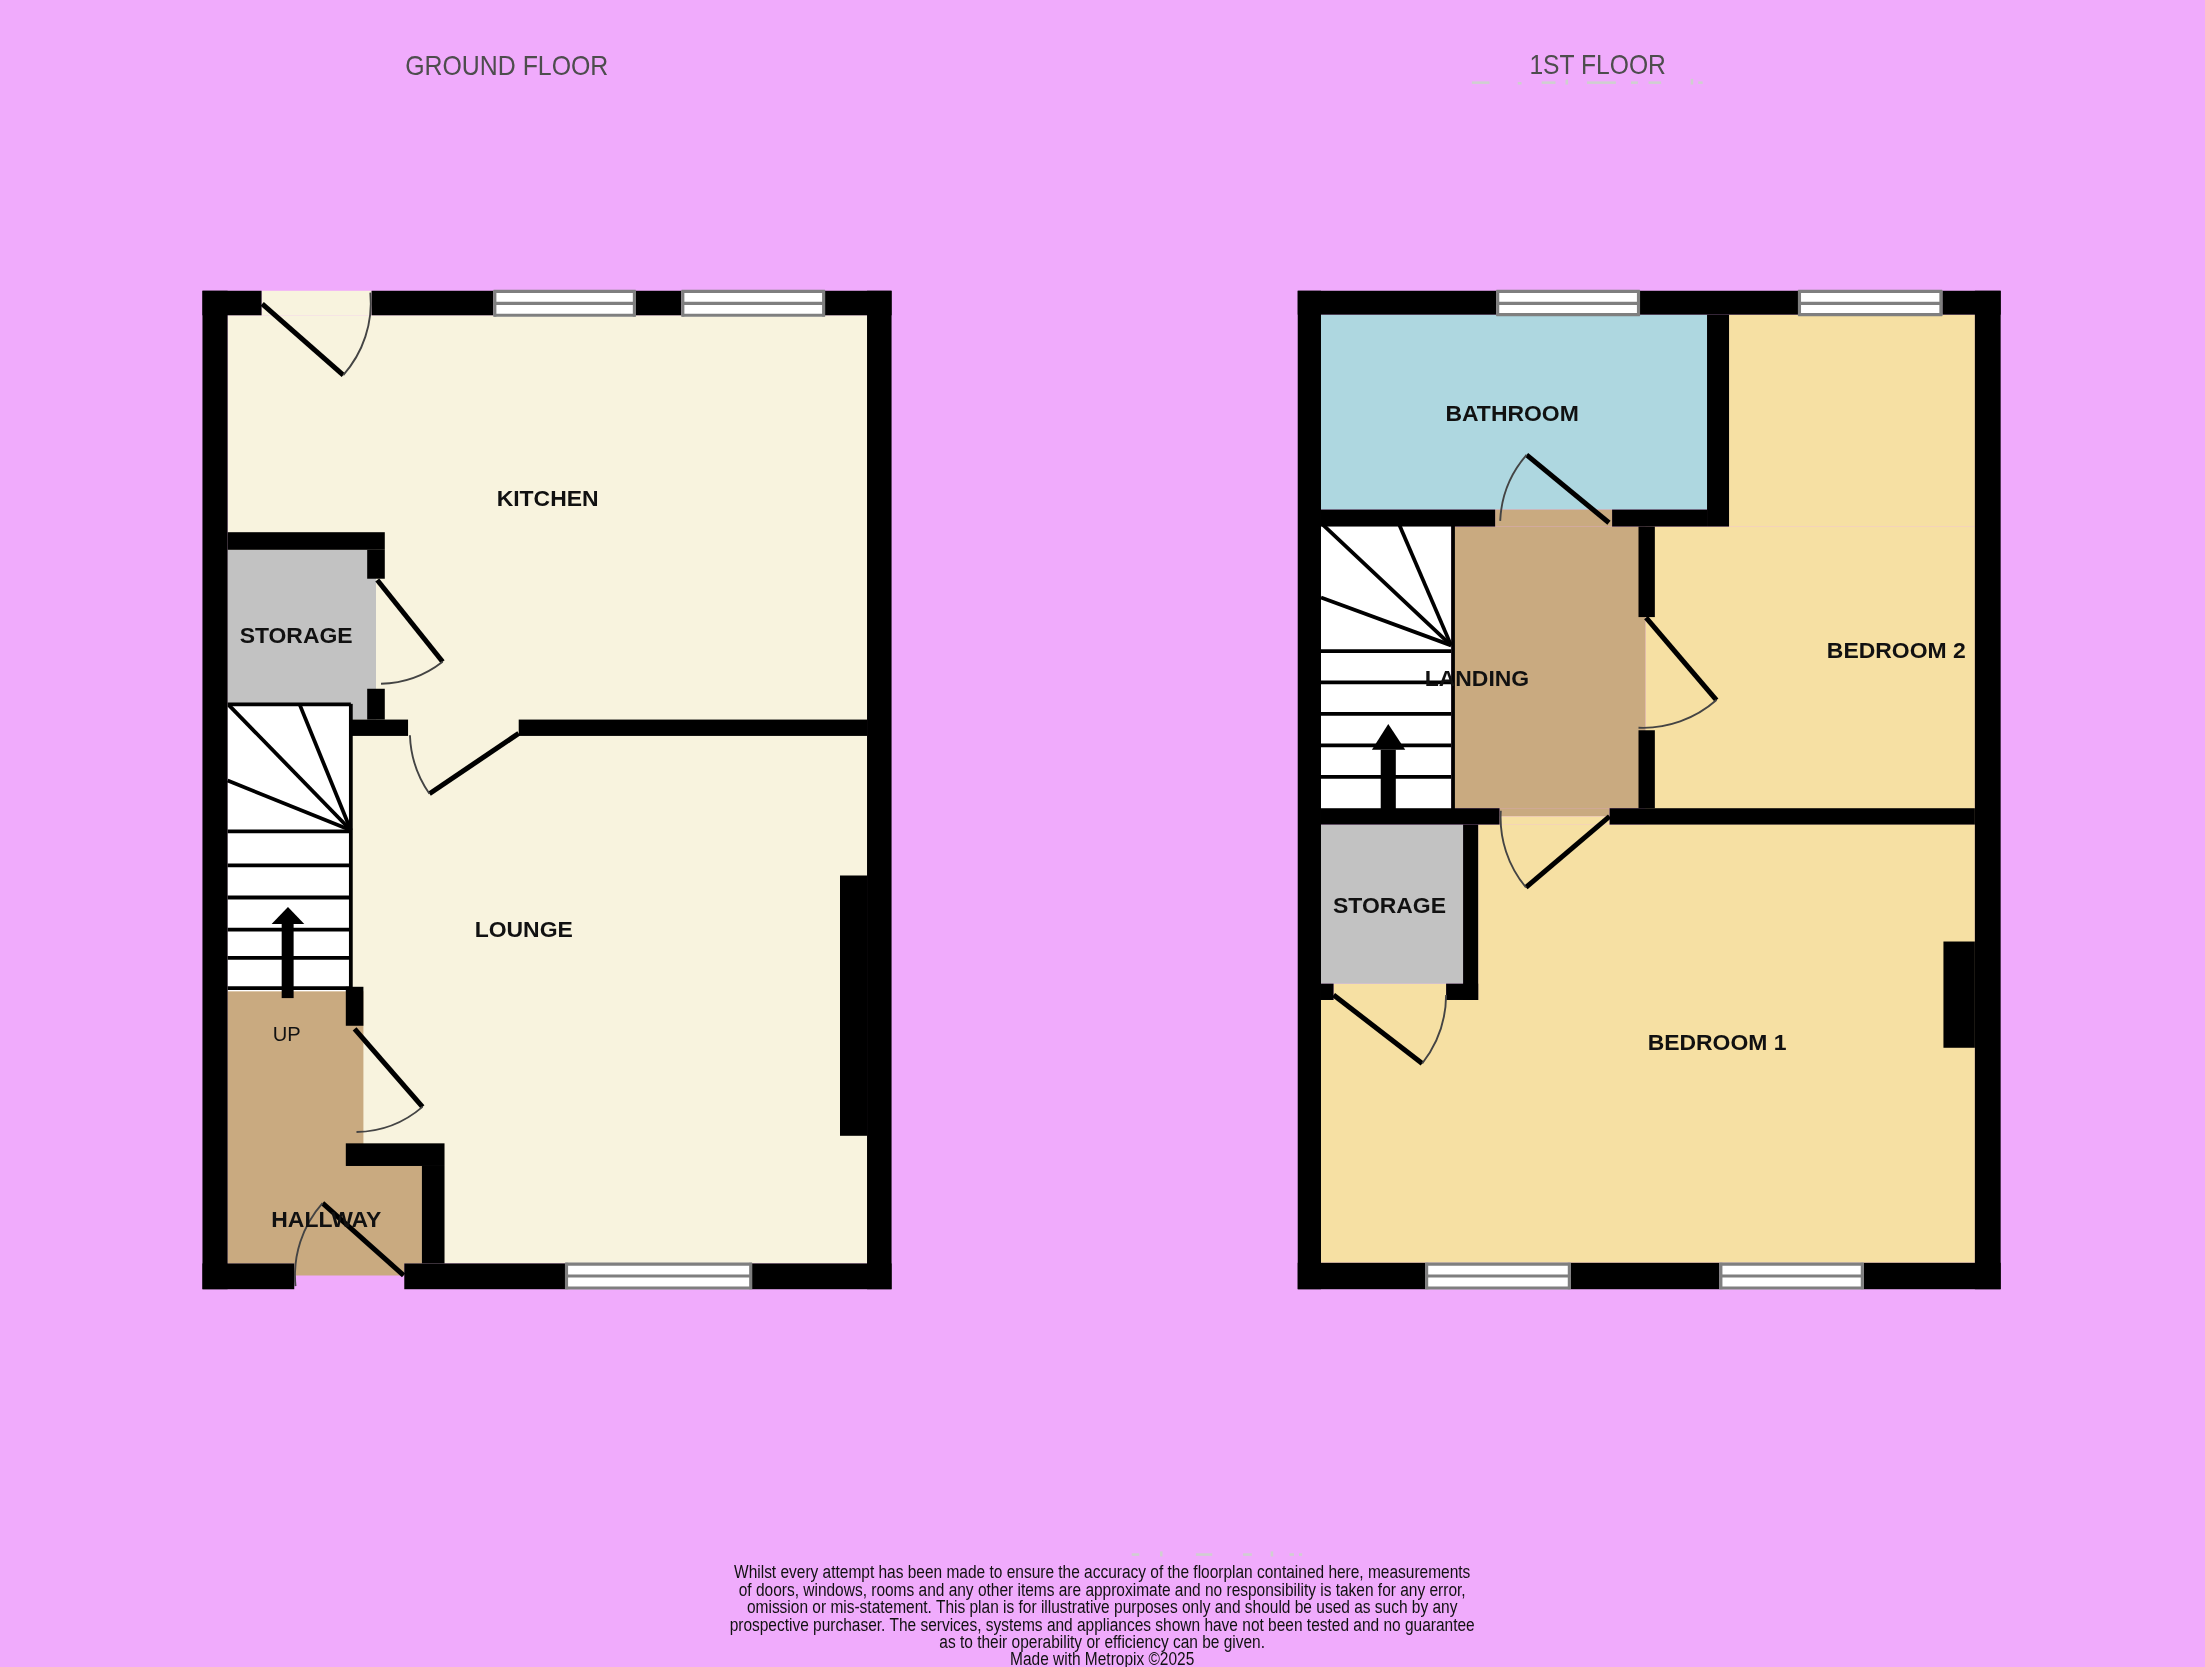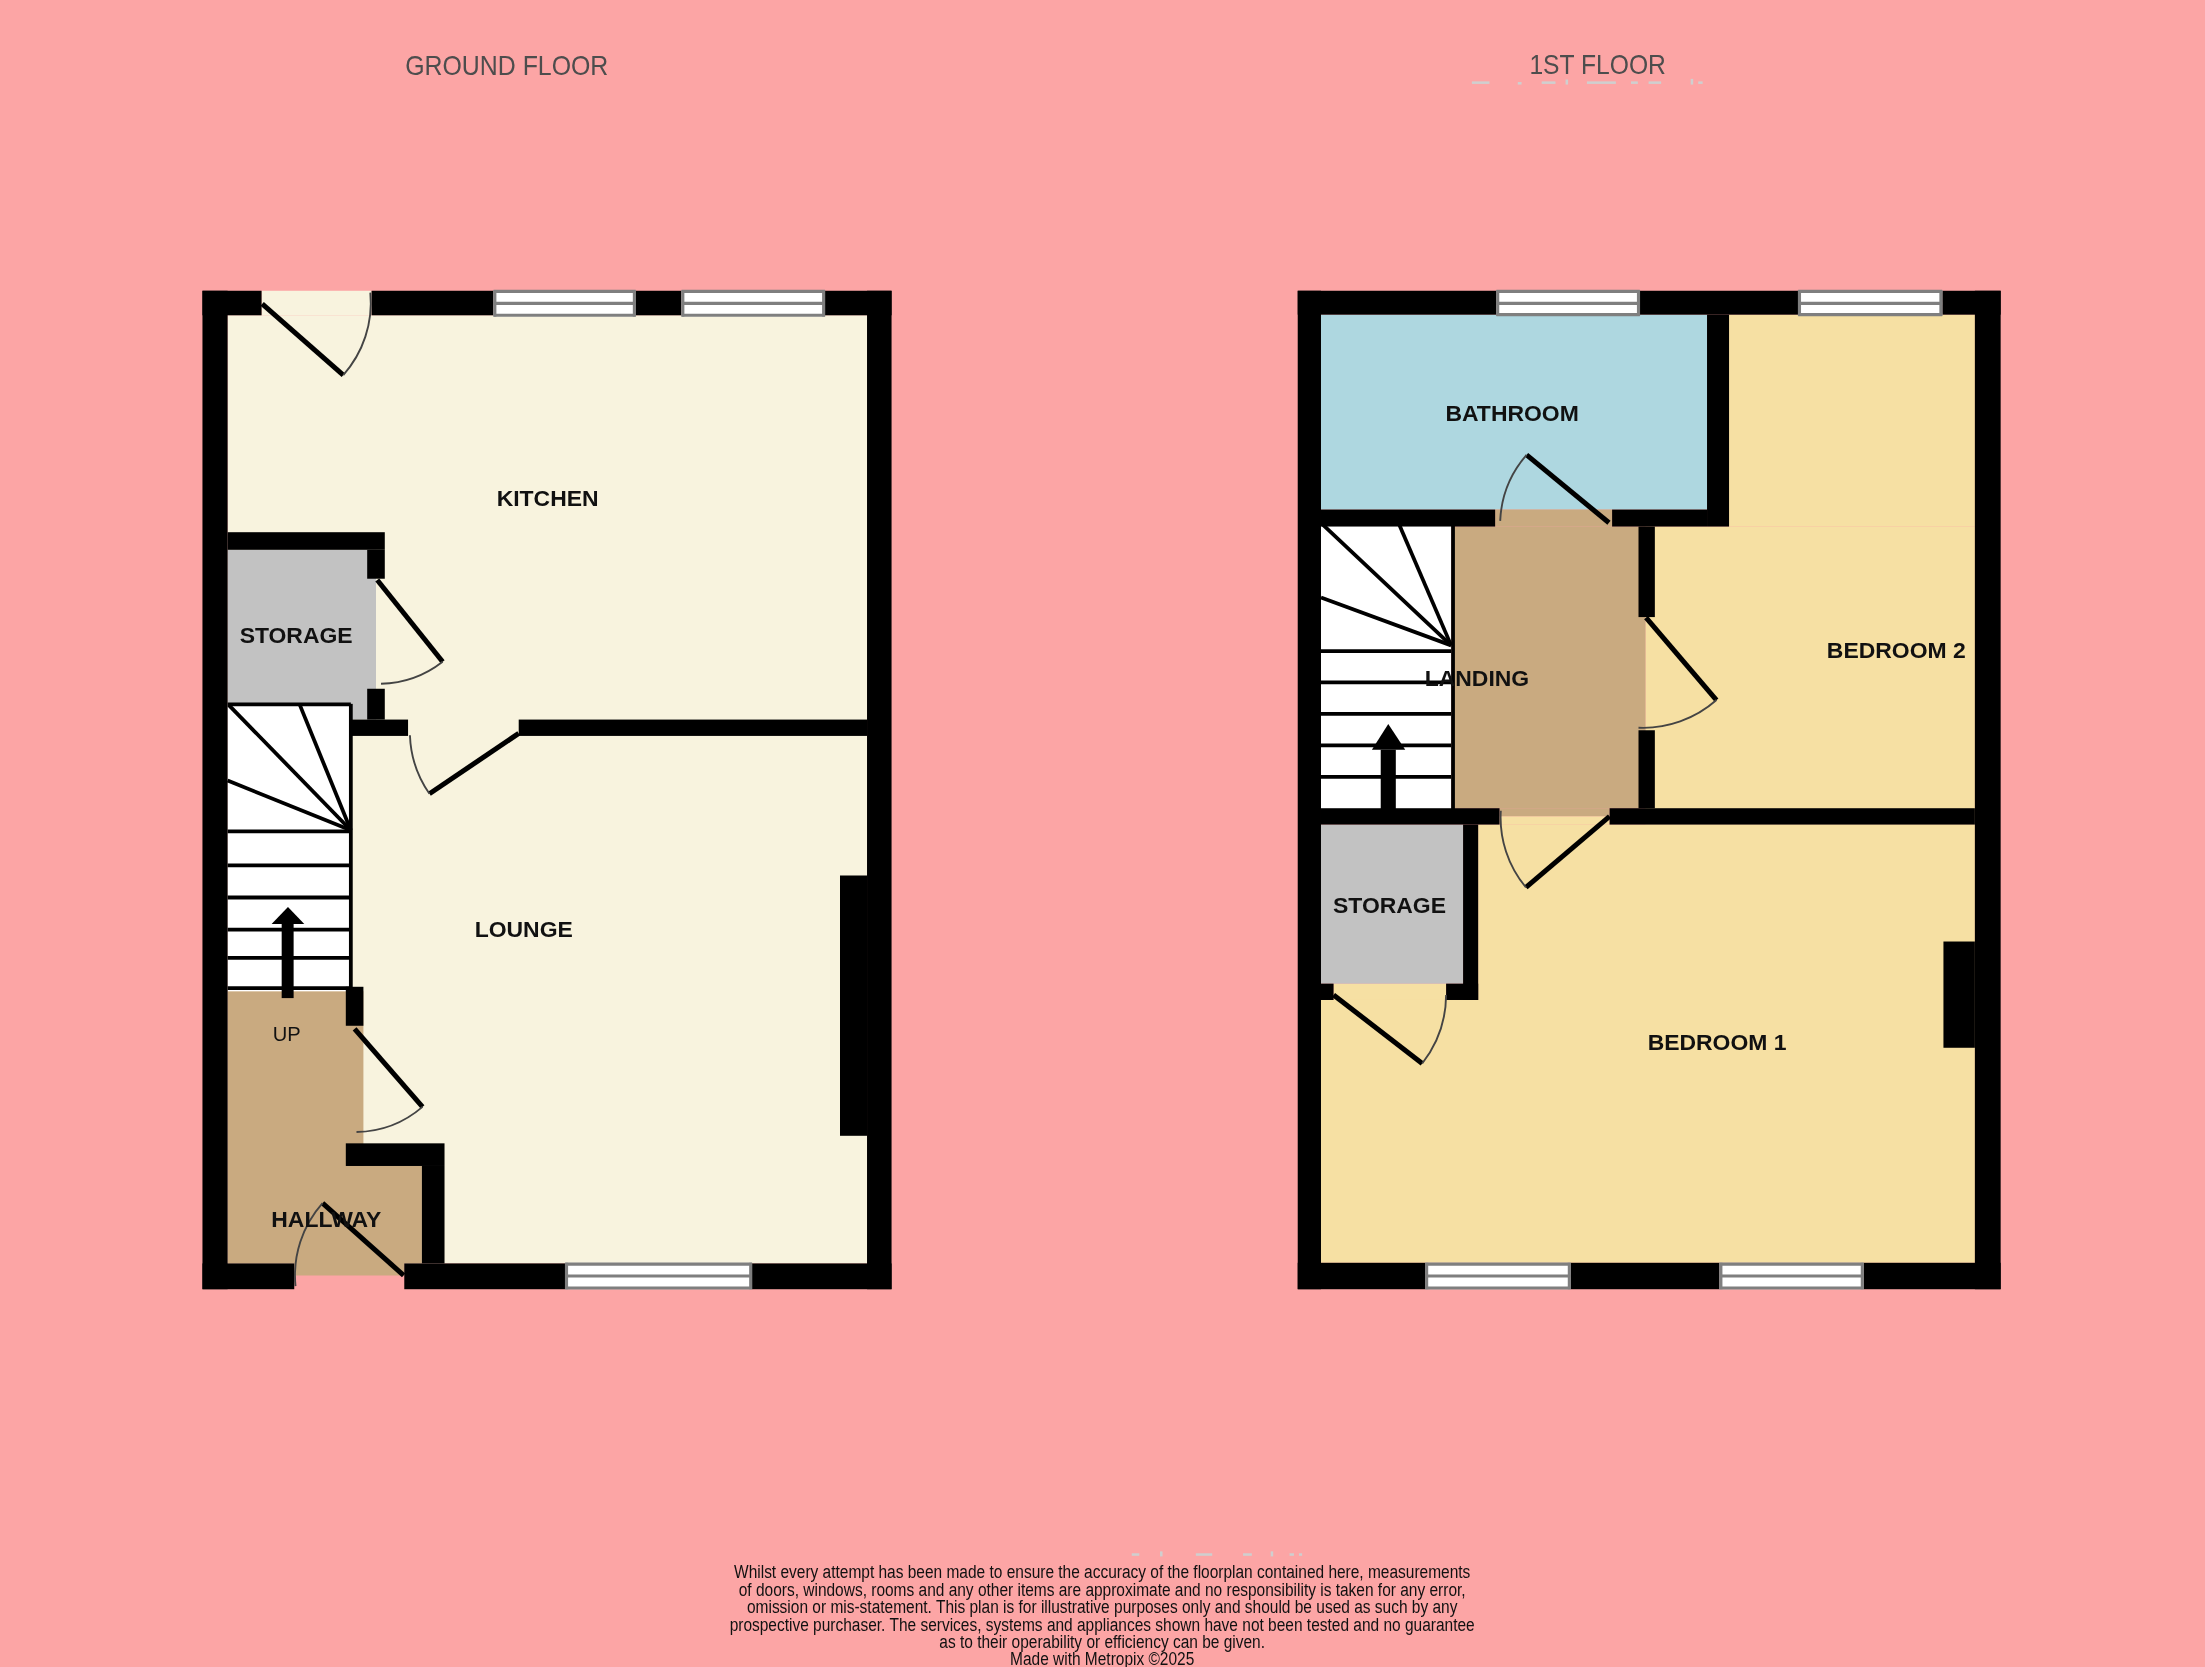--- a/index.html
+++ b/index.html
@@ -1,16 +1,16 @@
 <!DOCTYPE html>
 <html style="font-size:10px"><head>
 <meta charset="utf-8">
 <style>
   html,body{margin:0;padding:0;background:#ffffff;}
-  .page{position:relative;width:2205px;height:1668px;background:#fca5a5;overflow:hidden;}
+  .page{position:relative;width:2205px;height:1668px;background:#f0abfc;overflow:hidden;}
   svg{position:absolute;left:0;top:0;}
   text{font-family:"Liberation Sans", sans-serif;}
   .lbl{font-weight:bold;font-size:36.5px;fill:#111111;}
   .ttl{font-size:43px;fill:#4d4d4d;}
   .up{font-size:32px;fill:#111111;}
   .disc{font-size:28px;fill:#111111;}
 </style>
 </head>
 <body>
 <div class="page">

